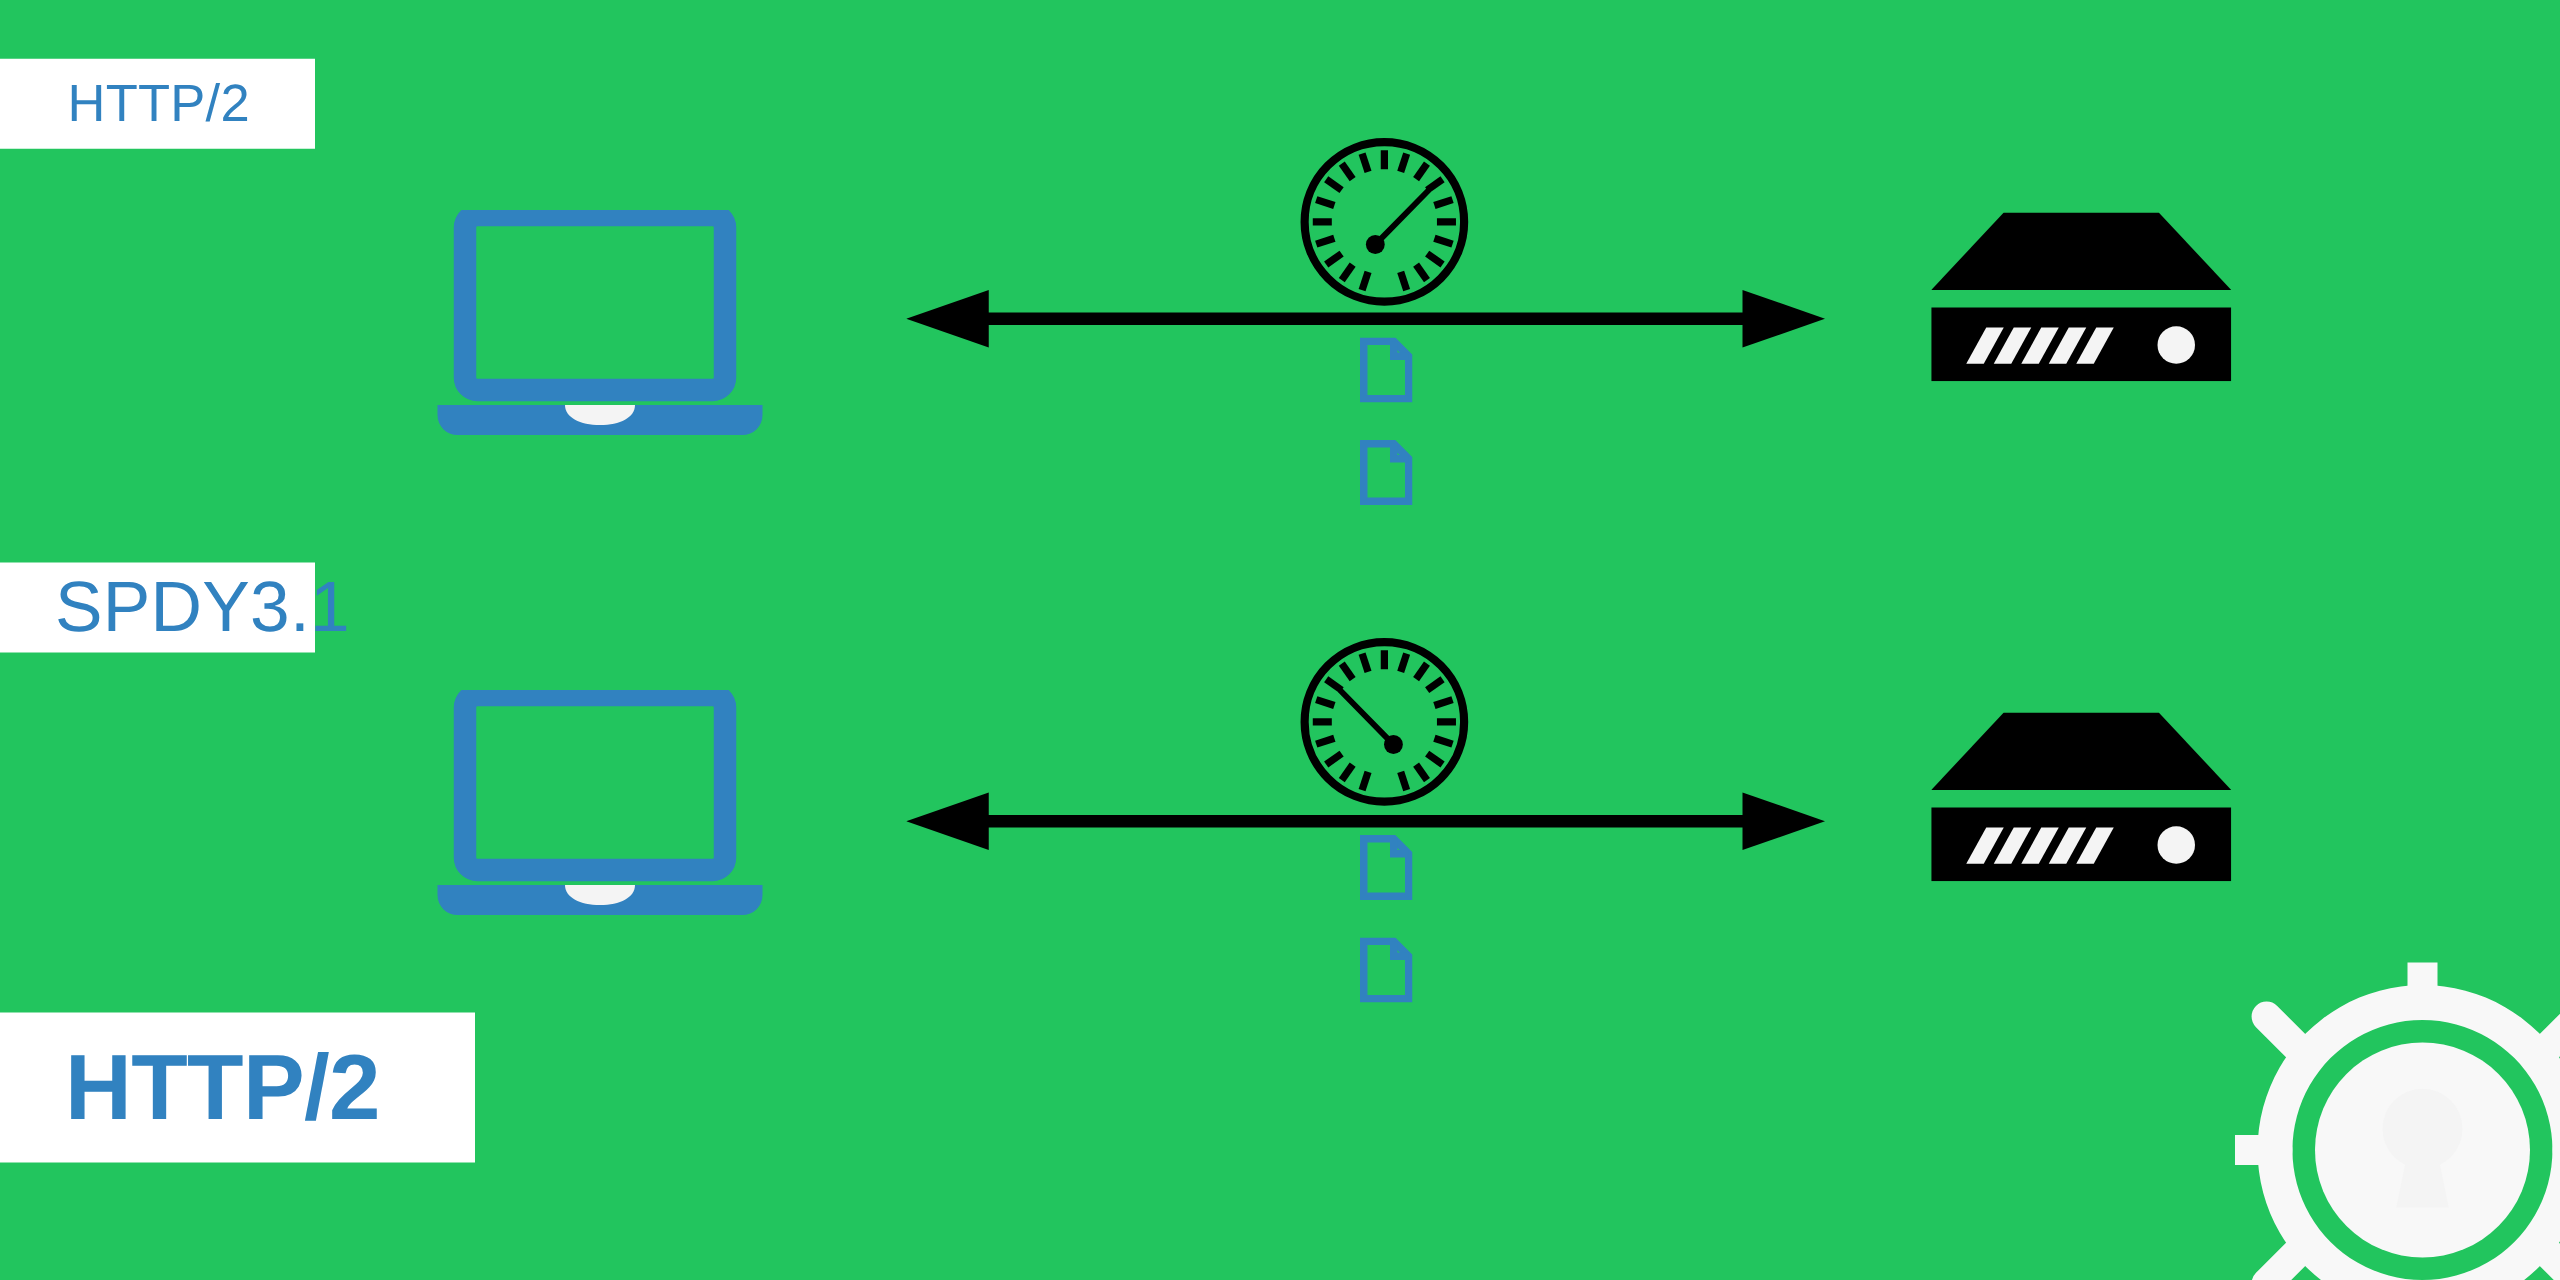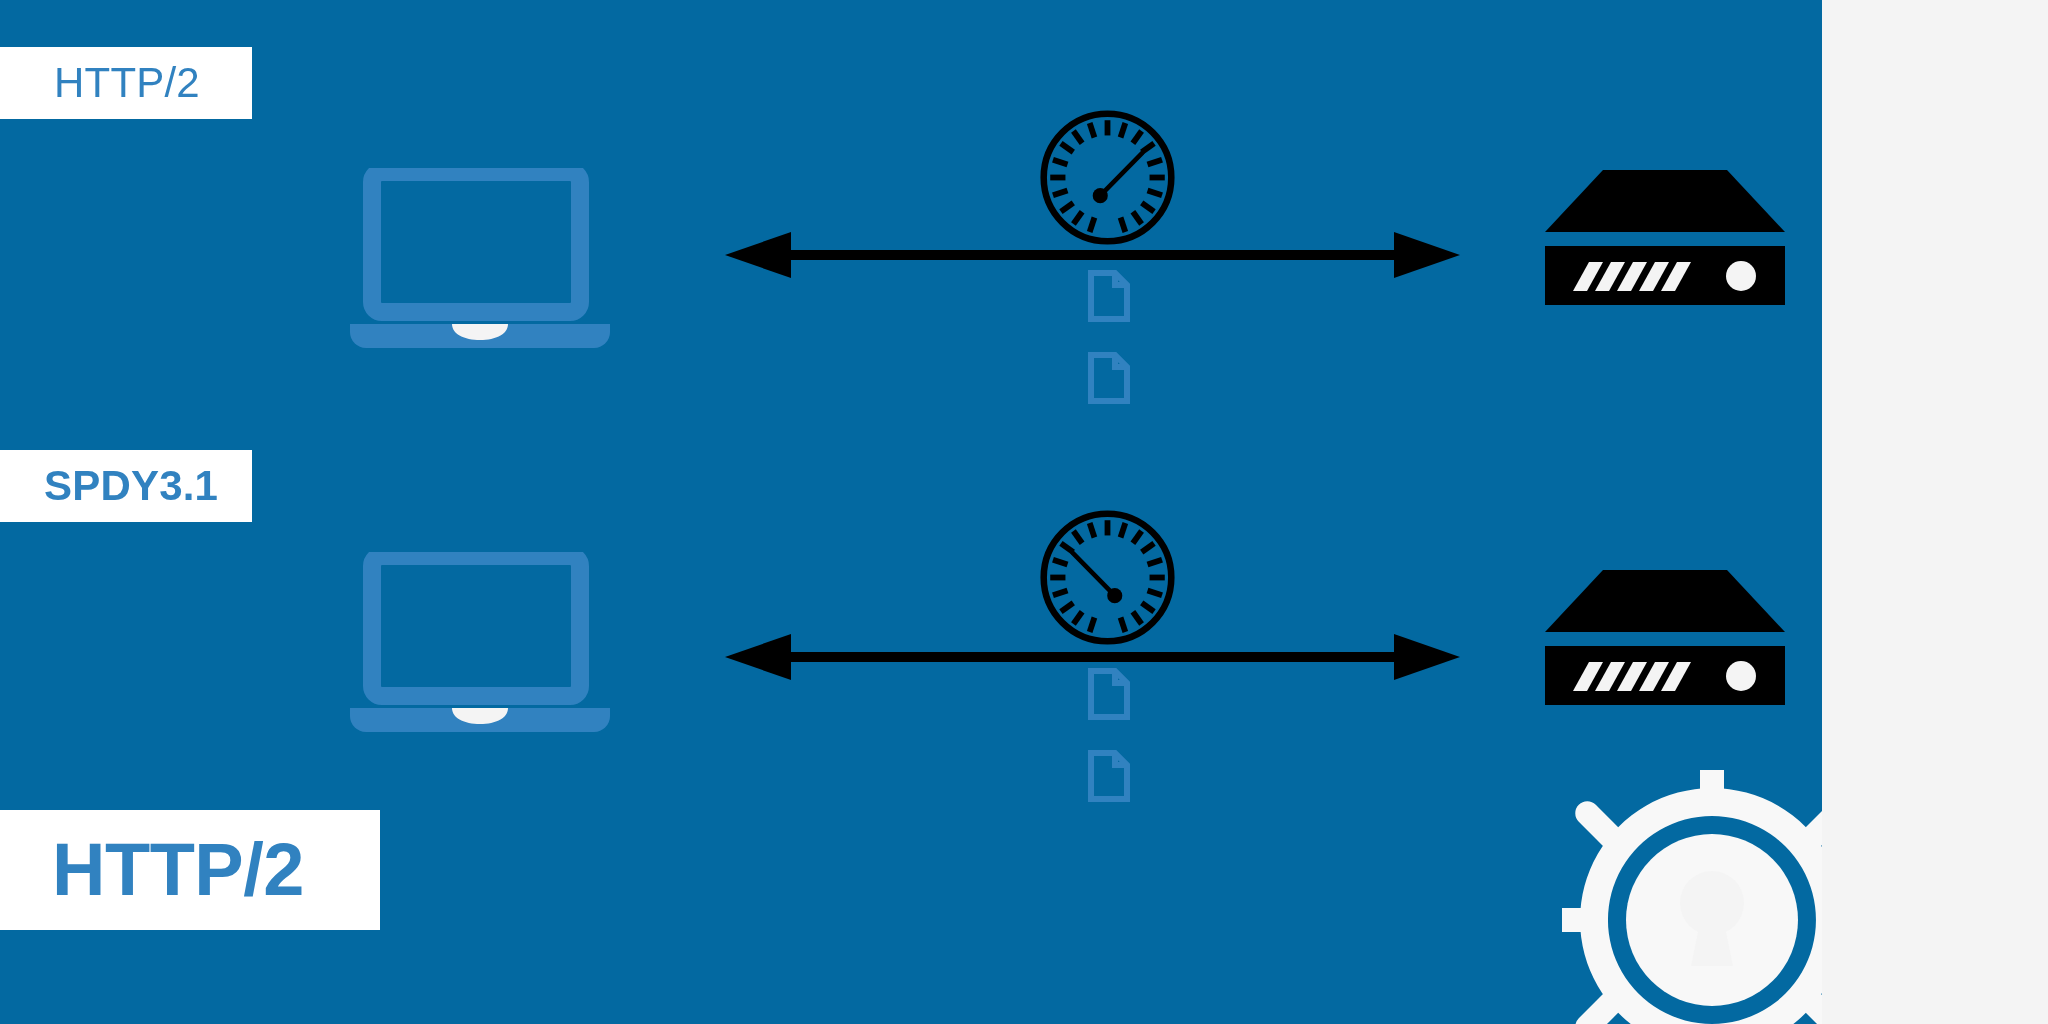--- a/index.html
+++ b/index.html
@@ -5,23 +5,23 @@
   html, body {
     margin: 0;
     padding: 0;
     background: #f4f4f4;
   }
   body {
     font-family: "Liberation Sans", sans-serif;
   }
   #stage {
     position: relative;
-    width: 1822px;
+    width: 2048px;
     height: 1024px;
-    background: #0369a1;
+    background: #22c55e;
     overflow: hidden;
   }
 
   
   .label-band {
     position: absolute;
     background: #ffffff;
     display: flex;
     align-items: center;
     box-sizing: border-box;
@@ -40,22 +40,22 @@
     font-size: 42px;
     font-weight: 400;
     letter-spacing: 0.2px;
   }
   #band-spdy {
     left: 0; top: 450px;
     width: 252px; height: 72px;
     padding-left: 44px;
   }
   #band-spdy .label-text {
-    font-size: 42px;
-    font-weight: 700;
+    font-size: 57px;
+    font-weight: 400;
     letter-spacing: 0.2px;
   }
   #band-title {
     left: 0; top: 810px;
     width: 380px; height: 120px;
     padding-left: 52px;
   }
   #band-title .label-text {
     font-size: 74px;
     font-weight: 700;

